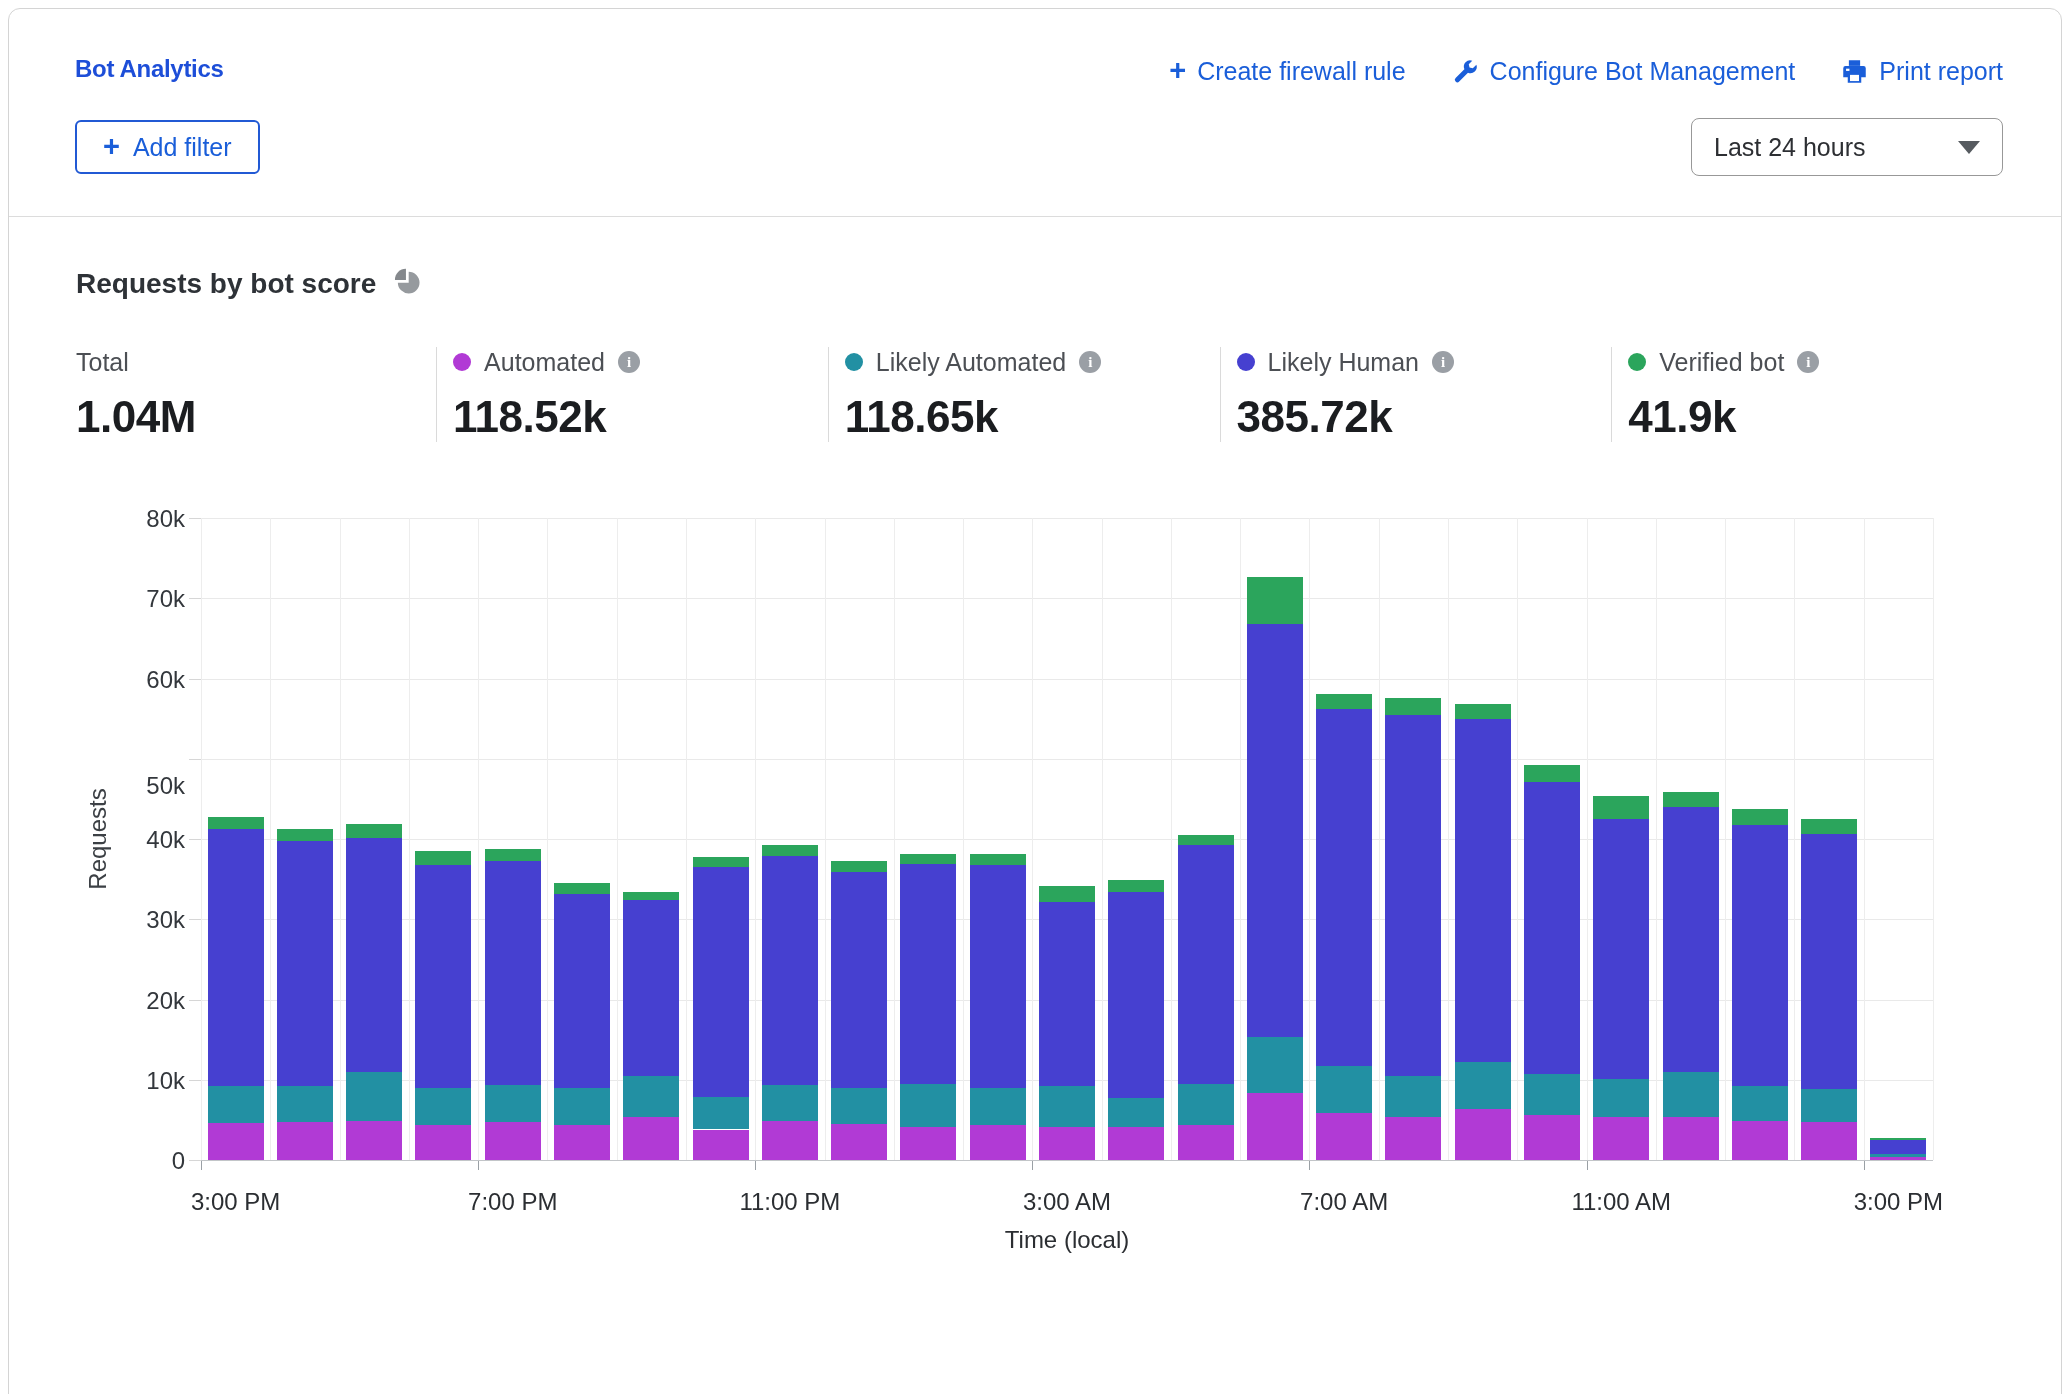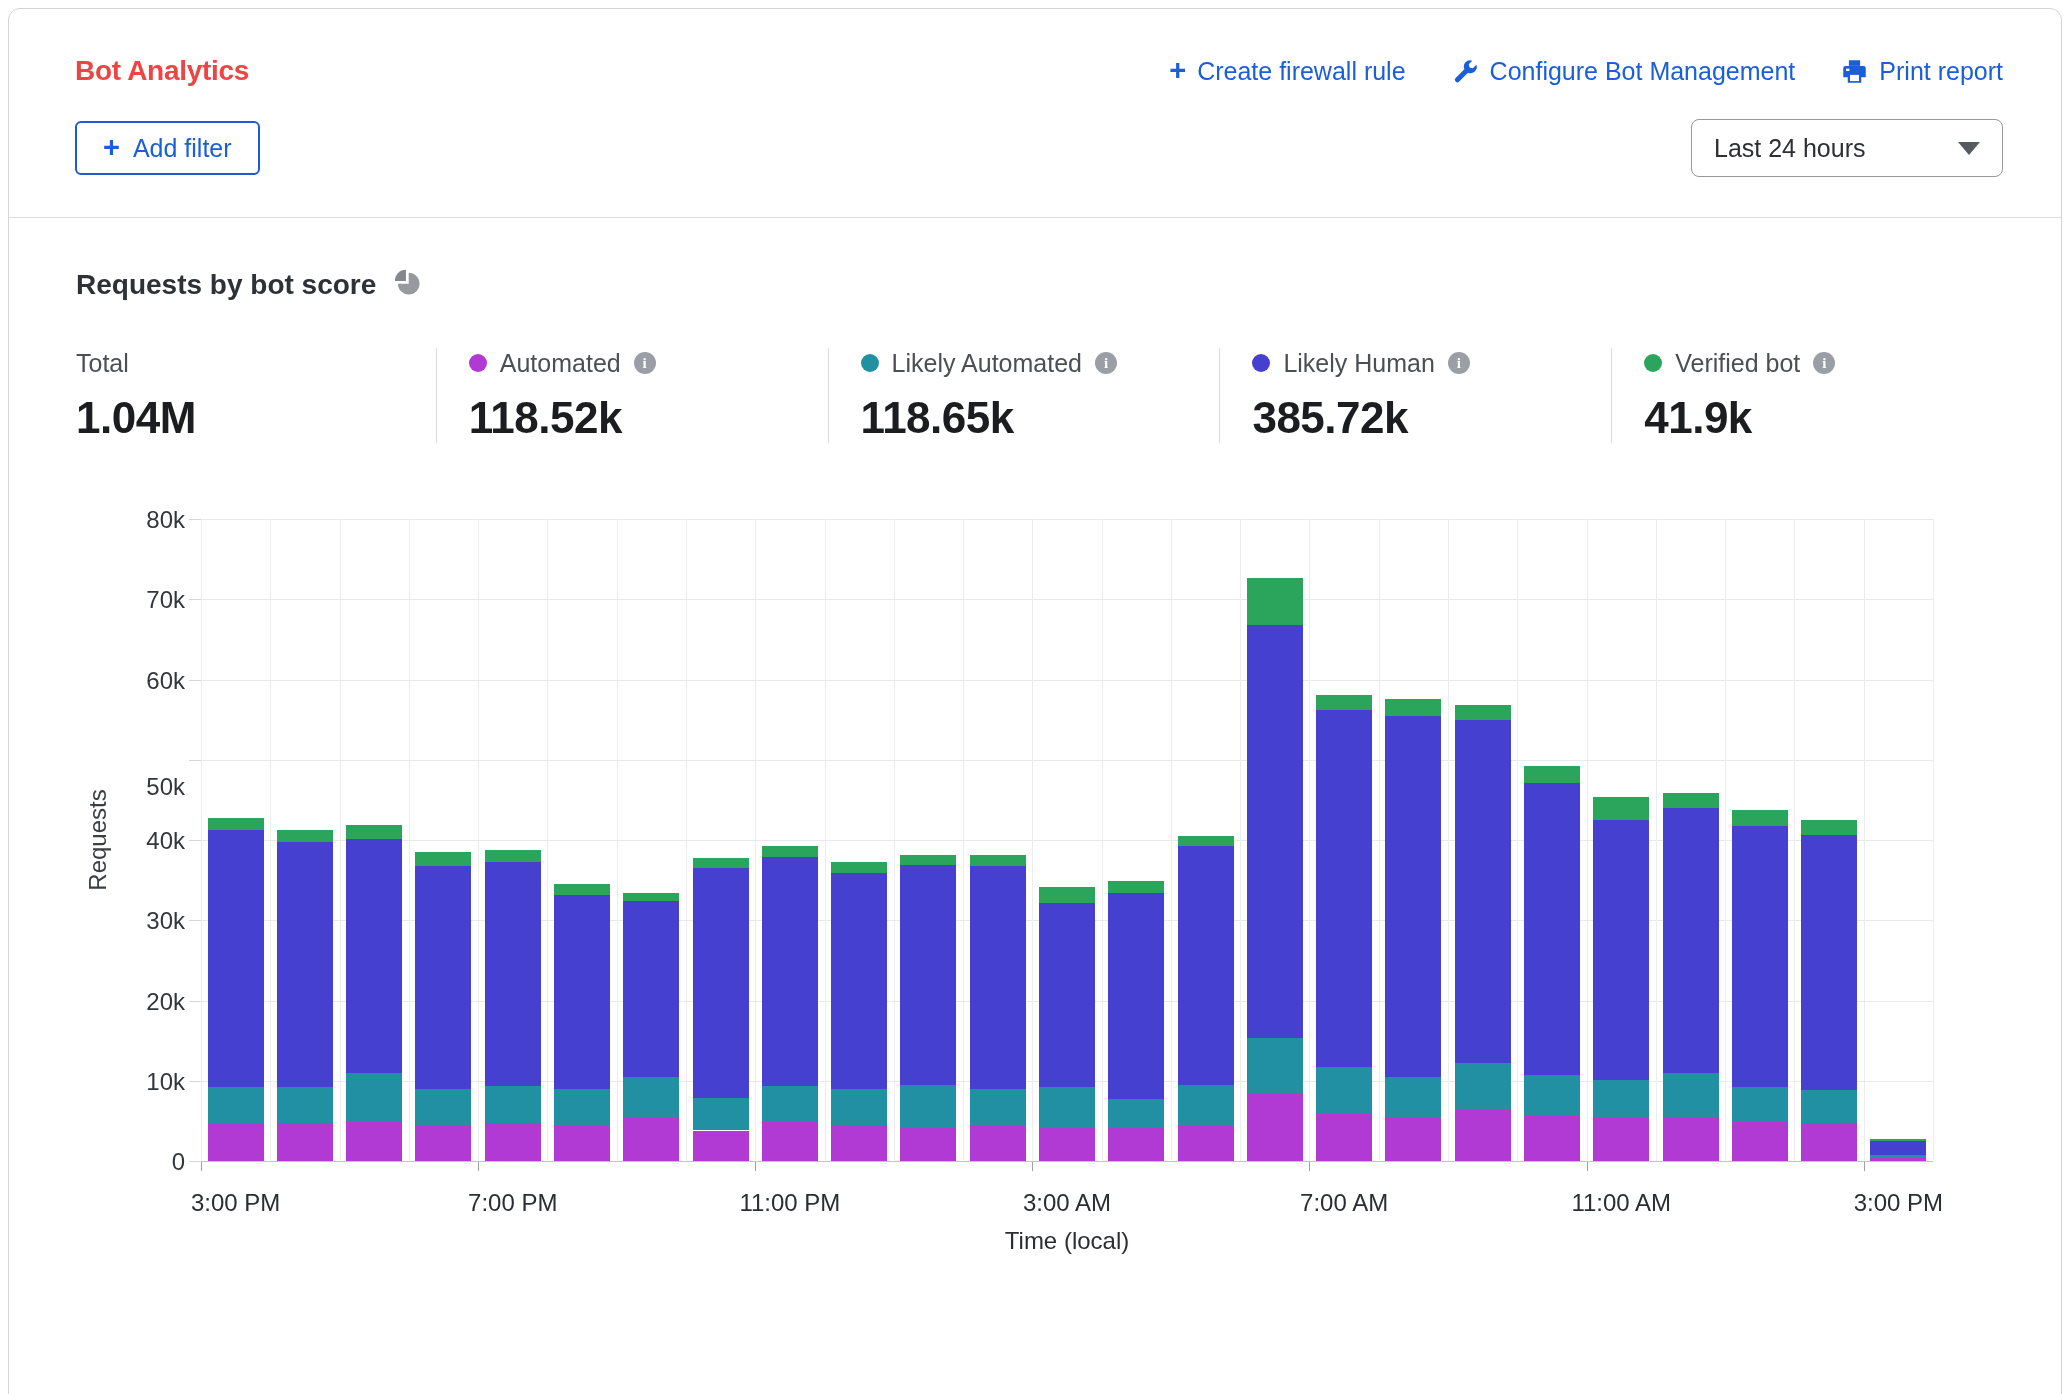--- a/index.html
+++ b/index.html
@@ -9,21 +9,21 @@
     font-family:"Liberation Sans","DejaVu Sans",sans-serif;
     -webkit-font-smoothing:antialiased;
   }
   .card {
     position:absolute; left:8px; top:8px; width:2054px; height:1420px;
     background:#fff; border:1px solid #d4d4d4; border-radius:12px;
   }
   
   .card-header { padding:46px 58px 0 66px; }
   .header-row { display:flex; justify-content:space-between; align-items:flex-start; }
-  .page-title { font-size:28px; font-weight:700; color:#ef4444; letter-spacing:-0.3px; }
+  .page-title { font-size:24px; font-weight:700; color:#1d4ed8; letter-spacing:-0.3px; }
   .header-actions { display:flex; gap:46px; align-items:center; margin-top:2px; }
   .hdr-link {
     display:inline-flex; align-items:center; gap:11px;
     color:#1a5ed9; font-size:25px; text-decoration:none; cursor:pointer;
   }
   .plus-glyph { font-size:29px; font-weight:700; line-height:1; position:relative; top:-1px; }
   .hdr-link svg { display:block; }
   .filter-row { display:flex; justify-content:space-between; align-items:center; margin-top:32px; padding-bottom:40px; }
   .add-filter-btn {
     display:inline-flex; align-items:center; gap:13px; height:54px; padding:0 26px;
@@ -40,21 +40,21 @@
     border-top:13px solid #565b60;
   }
   .h-divider { border-top:1px solid #dcdcdc; }
   
   .section { padding:0 58px 0 67px; }
   .section-title-row { margin-top:50px; display:flex; align-items:center; gap:17px; }
   .section-title { font-size:28px; font-weight:700; color:#2e3237; }
   .stats-row { display:flex; margin-top:46px; }
   .stat-col { width:400px; padding-right:20px; }
   .stat-col.first { width:368px; }
-  .stat-col:not(.first) { border-left:1px solid #dadada; padding-left:32px; }
+  .stat-col:not(.first) { border-left:1px solid #dadada; padding-left:16px; }
   .stat-label-row { display:flex; align-items:center; gap:13px; height:30px; }
   .stat-label { font-size:25px; color:#4c4f54; }
   .legend-dot { width:18px; height:18px; border-radius:50%; flex:0 0 auto; }
   .info-badge {
     width:22px; height:22px; border-radius:50%; background:#9a9fa5; color:#fff;
     display:inline-flex; align-items:center; justify-content:center;
     font-size:15px; font-weight:700; font-family:"Liberation Serif","DejaVu Serif",serif;
     cursor:pointer; flex:0 0 auto;
   }
   .stat-value { margin-top:15px; font-size:44px; font-weight:700; color:#1b1d20; letter-spacing:-0.5px; }

